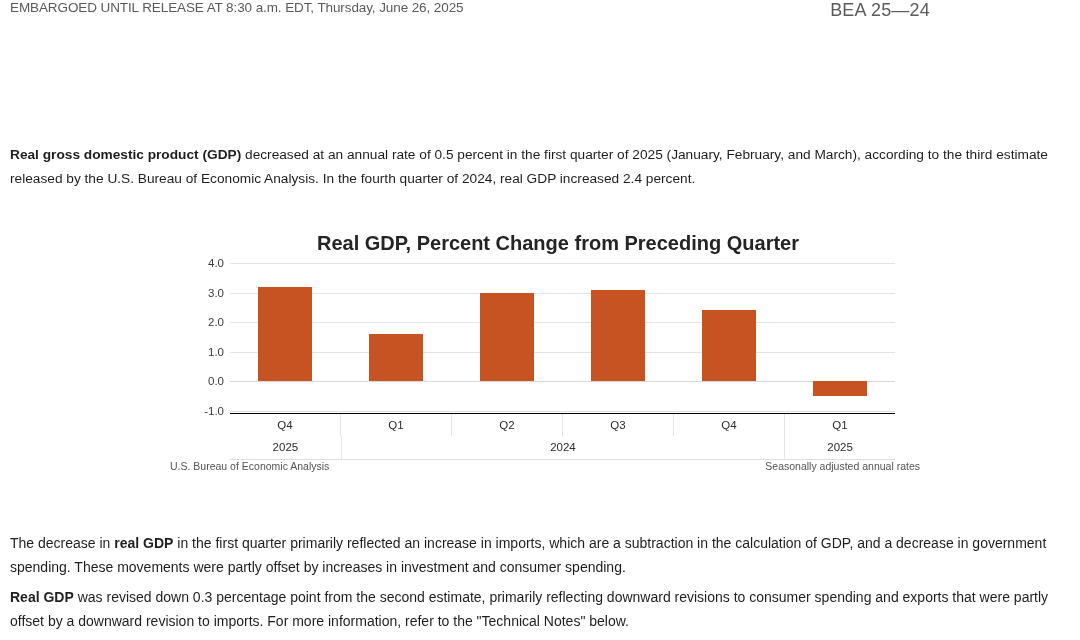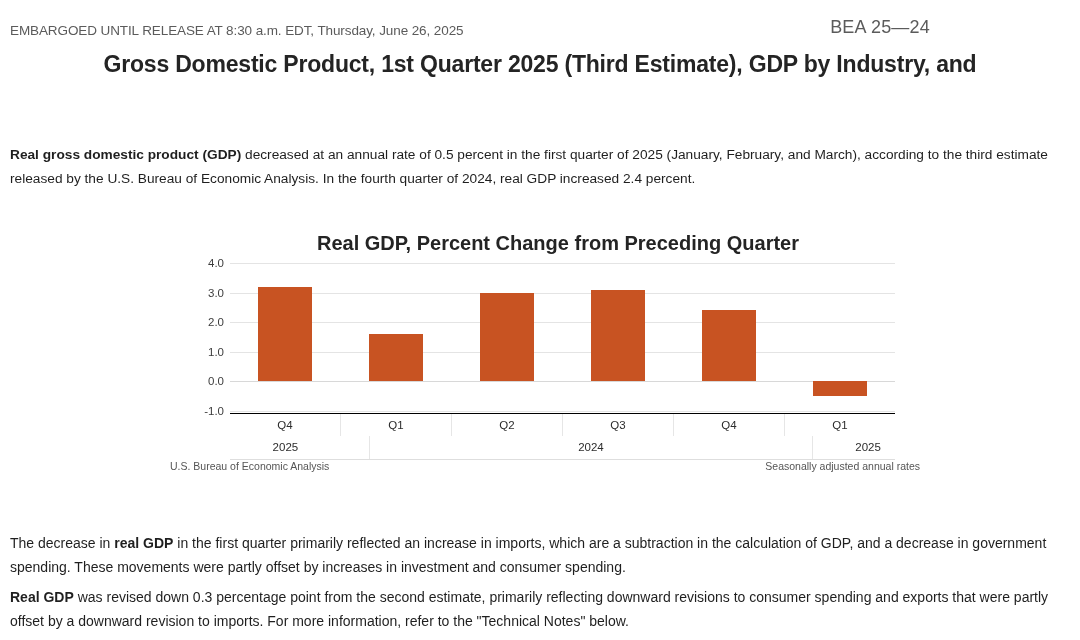--- a/index.html
+++ b/index.html
@@ -8,22 +8,22 @@
     width: 1080px; height: 640px;
     background: #ffffff;
     font-family: "Liberation Sans", sans-serif;
     color: #1a1a1a;
     overflow: hidden;
   }
   .page { position: relative; width: 1080px; height: 640px; background:#fff; }
 
   
   .header {
-    position: absolute; top: 10px; left: 0; width: 942px; height: 28px;
-    display: flex; align-items: flex-end; justify-content: space-between;
+    position: absolute; top: 0; left: 0; width: 942px; height: 28px;
+    display: flex; align-items: flex-start; justify-content: space-between;
     padding: 0 12px 0 10px;
   }
   .header-embargo {
     font-size: 13.5px; color: #5b5b5b; letter-spacing: -0.1px; white-space: nowrap;
   }
   .header-release {
     font-size: 18px; color: #5b5b5b; letter-spacing: 0.2px; white-space: nowrap;
   }
 
   
@@ -123,21 +123,20 @@
 <body>
 
 <div class="page">
 
   <div class="header">
     <div class="header-embargo">EMBARGOED UNTIL RELEASE AT 8:30 a.m. EDT, Thursday, June 26, 2025</div>
     <div class="header-release">BEA 25—24</div>
   </div>
 
   <div class="title-block">
-    <div class="title-line">Gross Domestic Product, 1st Quarter 2025 (Third Estimate), GDP by Industry, and</div>
   </div>
 
   <div class="intro"><b>Real gross domestic product (GDP)</b><span> decreased at an annual rate of 0.5 percent in the first quarter of 2025 (January, February, and March), according to the third estimate released by the U.S. Bureau of Economic Analysis. In the fourth quarter of 2024, real GDP increased 2.4 percent.</span></div>
 
   <div class="chart-wrap">
     <div class="chart-title">Real GDP, Percent Change from Preceding Quarter</div>
 
     <div class="plot-region">
       <div class="ylabels" id="ylabels">
           <div class="ylabel" style="top: 0px;">4.0</div>
@@ -181,21 +180,21 @@
         <div class="xaxis-row" id="xquarters">
             <div class="xcell">Q4</div>
             <div class="xcell">Q1</div>
             <div class="xcell">Q2</div>
             <div class="xcell">Q3</div>
             <div class="xcell">Q4</div>
             <div class="xcell">Q1</div>
           </div>
         <div class="xaxis-row" id="xyears">
             <div class="yearcell" style="flex: 0 0 16.6667%;">2025</div>
-            <div class="yearcell" style="flex: 0 0 66.6667%; margin-left: 28px;">2024</div>
+            <div class="yearcell" style="flex: 0 0 66.6667%;">2024</div>
             <div class="yearcell" style="flex: 0 0 16.6667%;">2025</div>
           </div>
       </div>
     </div>
 
     <div class="chart-foot">
       <span>U.S. Bureau of Economic Analysis</span>
       <span>Seasonally adjusted annual rates</span>
     </div>
   </div>

